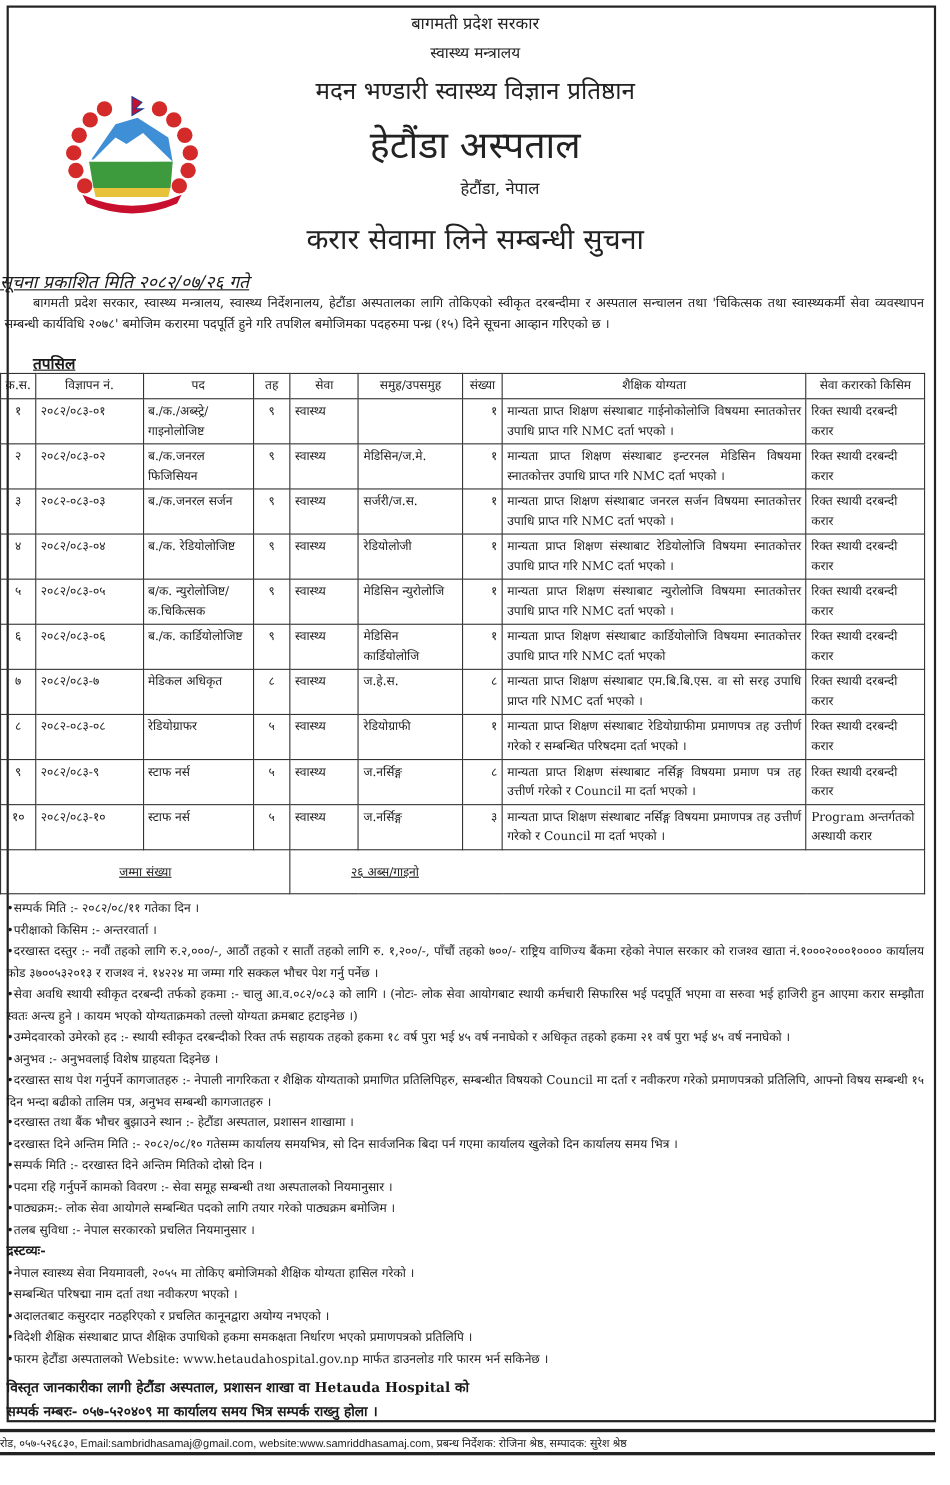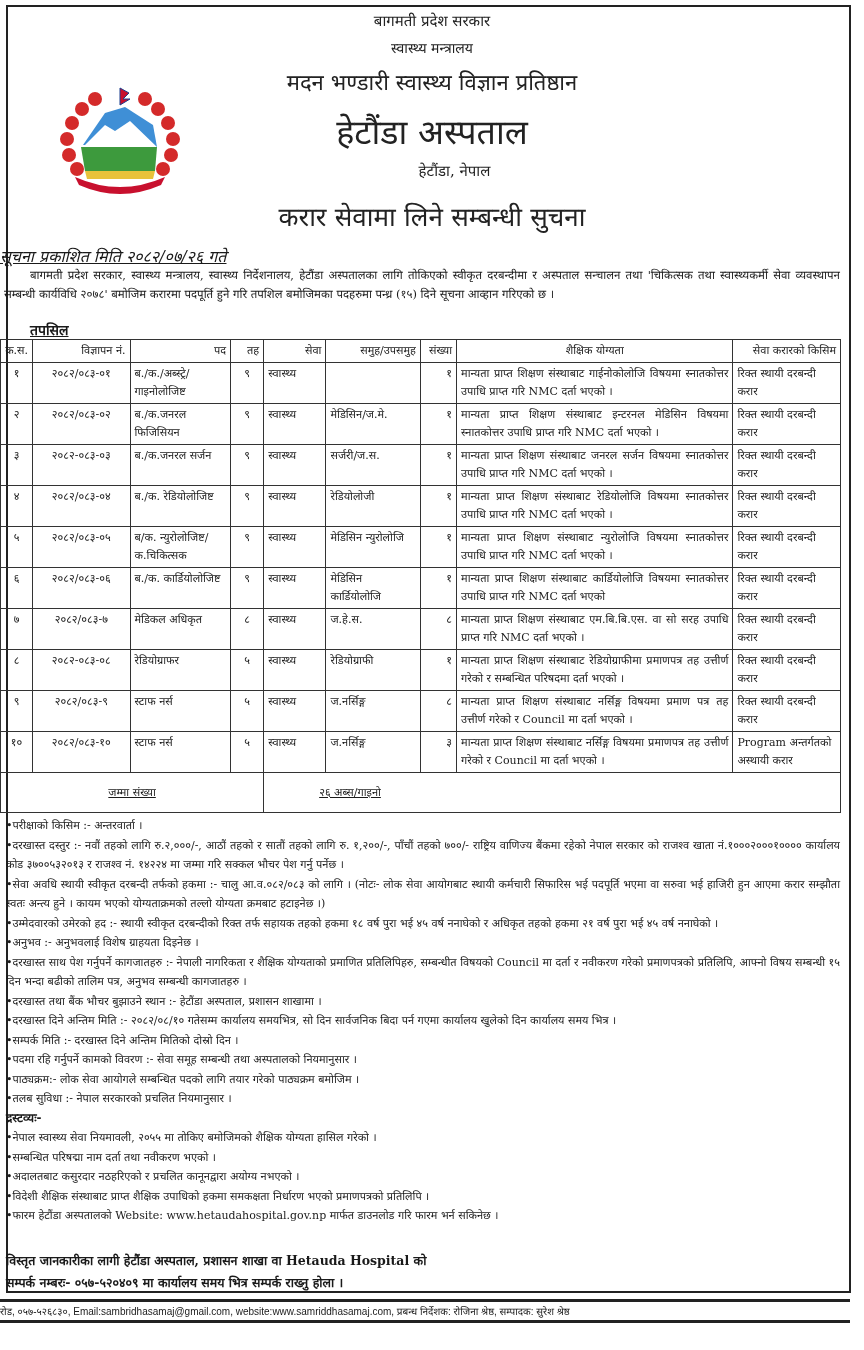--- a/index.html
+++ b/index.html
@@ -33,24 +33,24 @@
     text-decoration: underline;
   }
 
   table.posts {
     position: absolute; top: 339px; left: 0; width: 841px;
     border-collapse: collapse; font-size: 11px;
   }
   table.posts th, table.posts td {
     border: 1.5px solid #333; padding: 2px 4px; vertical-align: top; line-height: 18px;
   }
-  table.posts th { font-weight: normal; height: 22px; text-align: right; }
+  table.posts th { font-weight: normal; height: 22px; text-align: center; }
   table.posts td { height: 40.5px; }
   .c-sn { width: 30px; text-align: center; }
-  .c-adv { width: 97px; text-align: center; }
+  .c-adv { width: 97px; }
   .c-post { width: 100px; margin-top: 36px; }
   .c-level { width: 33px; text-align: center; }
   .c-svc { width: 62px; }
   .c-grp { width: 94px; margin-left: 39px; }
   .c-cnt { width: 36px; text-align: right; }
   .c-qual { width: 275px; text-align: justify; }
   .c-type { width: 107px; }
   tr.total td { height: 40px; vertical-align: middle; text-align: center; text-decoration: underline; }
 
   .bullets {
@@ -237,20 +237,21 @@
       <td class="c-type">Program अन्तर्गतको अस्थायी करार</td>
     </tr>
     <tr class="total">
       <td colspan="4">जम्मा संख्या</td>
       <td colspan="5" style="text-align:left;padding-left:55px;border-left:1.5px solid #333">२६ अब्स/गाइनो</td>
     </tr>
   </tbody>
 </table>
 
 <div class="bullets">
+  <div class="b">सम्पर्क मिति :- २०८२/०८/११ गतेका दिन ।</div>
   <div class="b">परीक्षाको किसिम :- अन्तरवार्ता ।</div>
   <div class="b">दरखास्त दस्तुर :- नवौं तहको लागि रु.२,०००/-, आठौं तहको र सातौं तहको लागि रु. १,२००/-, पाँचौं तहको ७००/- राष्ट्रिय वाणिज्य बैंकमा रहेको नेपाल सरकार को राजश्व खाता नं.१०००२०००१०००० कार्यालय कोड ३७००५३२०१३ र राजश्व नं. १४२२४ मा जम्मा गरि सक्कल भौचर पेश गर्नु पर्नेछ ।</div>
   <div class="b">सेवा अवधि स्थायी स्वीकृत दरबन्दी तर्फको हकमा :- चालु आ.व.०८२/०८३ को लागि । (नोटः- लोक सेवा आयोगबाट स्थायी कर्मचारी सिफारिस भई पदपूर्ति भएमा वा सरुवा भई हाजिरी हुन आएमा करार सम्झौता स्वतः अन्त्य हुने । कायम भएको योग्यताक्रमको तल्लो योग्यता क्रमबाट हटाइनेछ ।)</div>
   <div class="b">उम्मेदवारको उमेरको हद :- स्थायी स्वीकृत दरबन्दीको रिक्त तर्फ सहायक तहको हकमा १८ वर्ष पुरा भई ४५ वर्ष ननाघेको र अधिकृत तहको हकमा २१ वर्ष पुरा भई ४५ वर्ष ननाघेको ।</div>
   <div class="b">अनुभव :- अनुभवलाई विशेष ग्राहयता दिइनेछ ।</div>
   <div class="b">दरखास्त साथ पेश गर्नुपर्ने कागजातहरु :- नेपाली नागरिकता र शैक्षिक योग्यताको प्रमाणित प्रतिलिपिहरु, सम्बन्धीत विषयको Council मा दर्ता र नवीकरण गरेको प्रमाणपत्रको प्रतिलिपि, आफ्नो विषय सम्बन्धी १५ दिन भन्दा बढीको तालिम पत्र, अनुभव सम्बन्धी कागजातहरु ।</div>
   <div class="b">दरखास्त तथा बैंक भौचर बुझाउने स्थान :- हेटौंडा अस्पताल, प्रशासन शाखामा ।</div>
   <div class="b">दरखास्त दिने अन्तिम मिति :- २०८२/०८/१० गतेसम्म कार्यालय समयभित्र, सो दिन सार्वजनिक बिदा पर्न गएमा कार्यालय खुलेको दिन कार्यालय समय भित्र ।</div>
   <div class="b">सम्पर्क मिति :- दरखास्त दिने अन्तिम मितिको दोस्रो दिन ।</div>
   <div class="b">पदमा रहि गर्नुपर्ने कामको विवरण :- सेवा समूह सम्बन्धी तथा अस्पतालको नियमानुसार ।</div>

